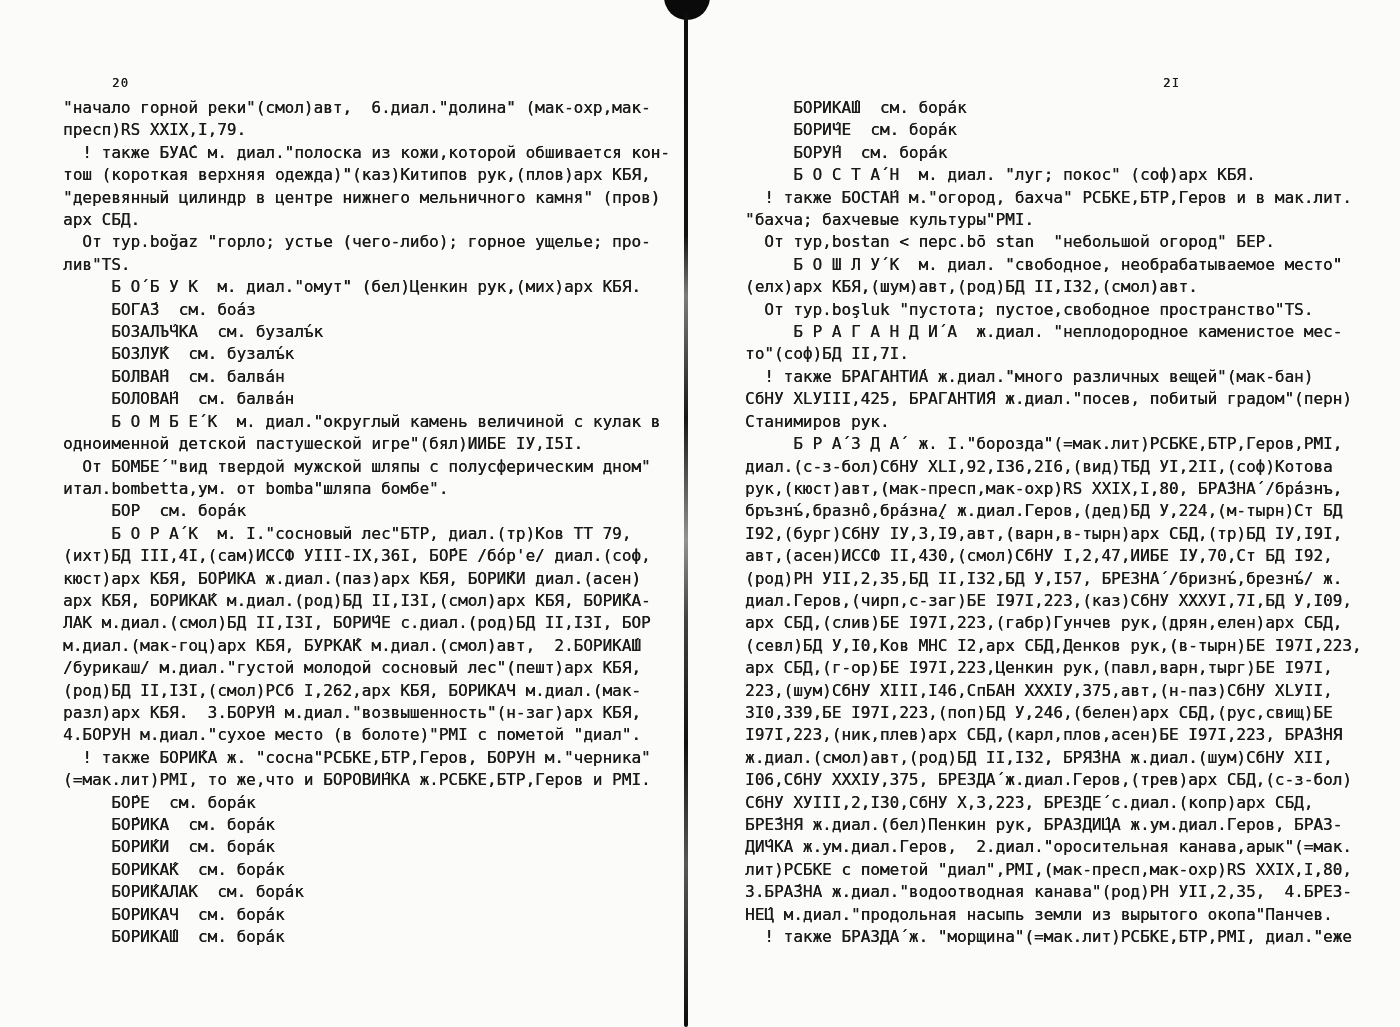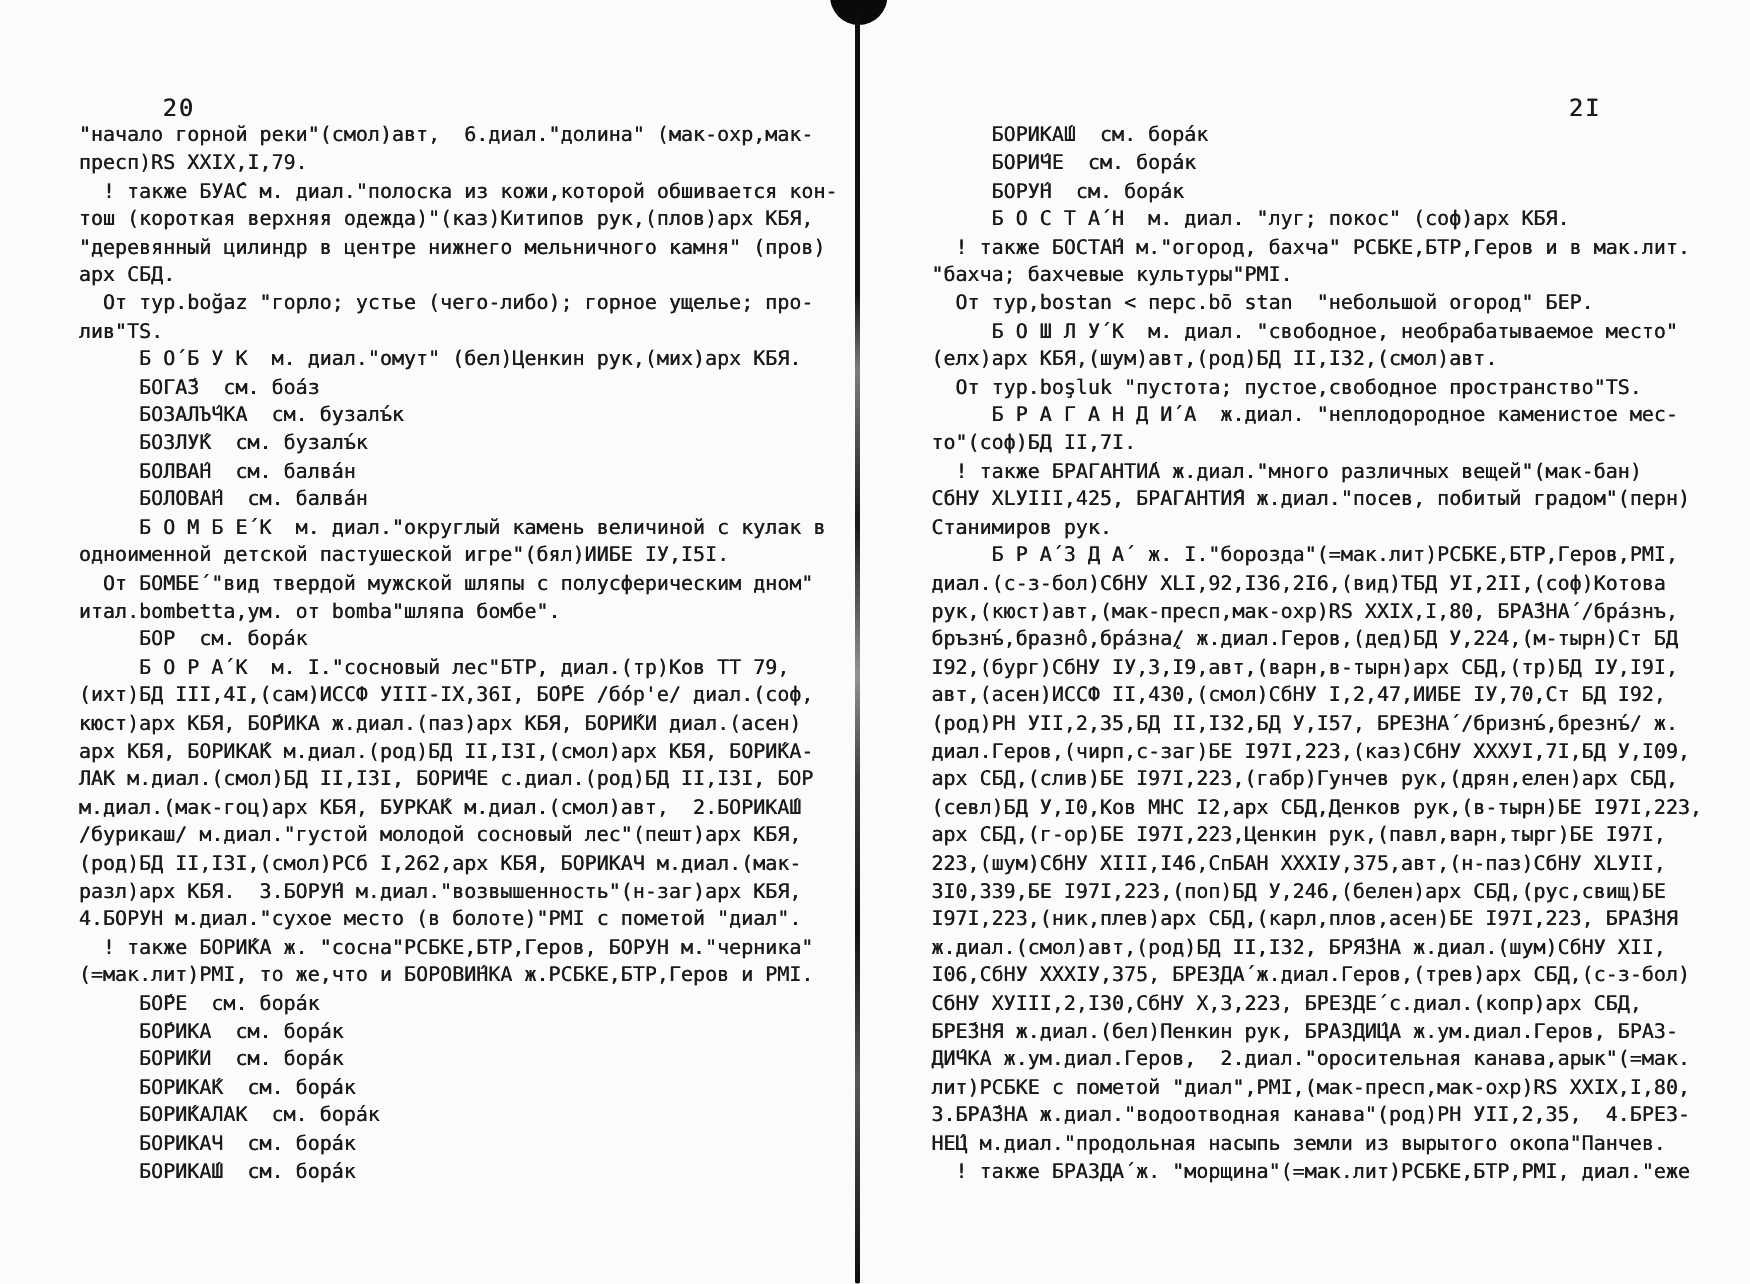--- a/index.html
+++ b/index.html
@@ -15,26 +15,25 @@
   .page{
     position:absolute;top:97px;
     font-size:16px;line-height:22.4px;
     white-space:pre;
     text-shadow:0.3px 0 0 currentColor;
   }
   .page .tline{white-space:pre;}
   .pleft{left:63px;width:610px;}
   .pright{left:745px;width:648px;}
   .pagenum{
-    position:absolute;font-size:19px;letter-spacing:1.5px;
+    position:absolute;font-size:12px;letter-spacing:1.5px;
     text-shadow:0.4px 0 0 currentColor;
-    margin-left:18px;
   }
   .pagenum-left{left:112px;top:76px;}
-  .pagenum-right{left:1237px;top:76px;}
+  .pagenum-right{left:1163px;top:76px;}
   .gutter{
     position:absolute;left:684px;top:12px;width:4px;height:1015px;
     border-radius:2px;
     background:linear-gradient(to bottom,
       #0e0e0e 0%, #141414 22%,
       rgba(20,20,20,.55) 28%, #181818 40%,
       rgba(20,20,20,.45) 52%, rgba(18,18,18,.8) 60%,
       #121212 72%, rgba(18,18,18,.7) 84%, #0c0c0c 100%);
   }
   .binding-blob{

